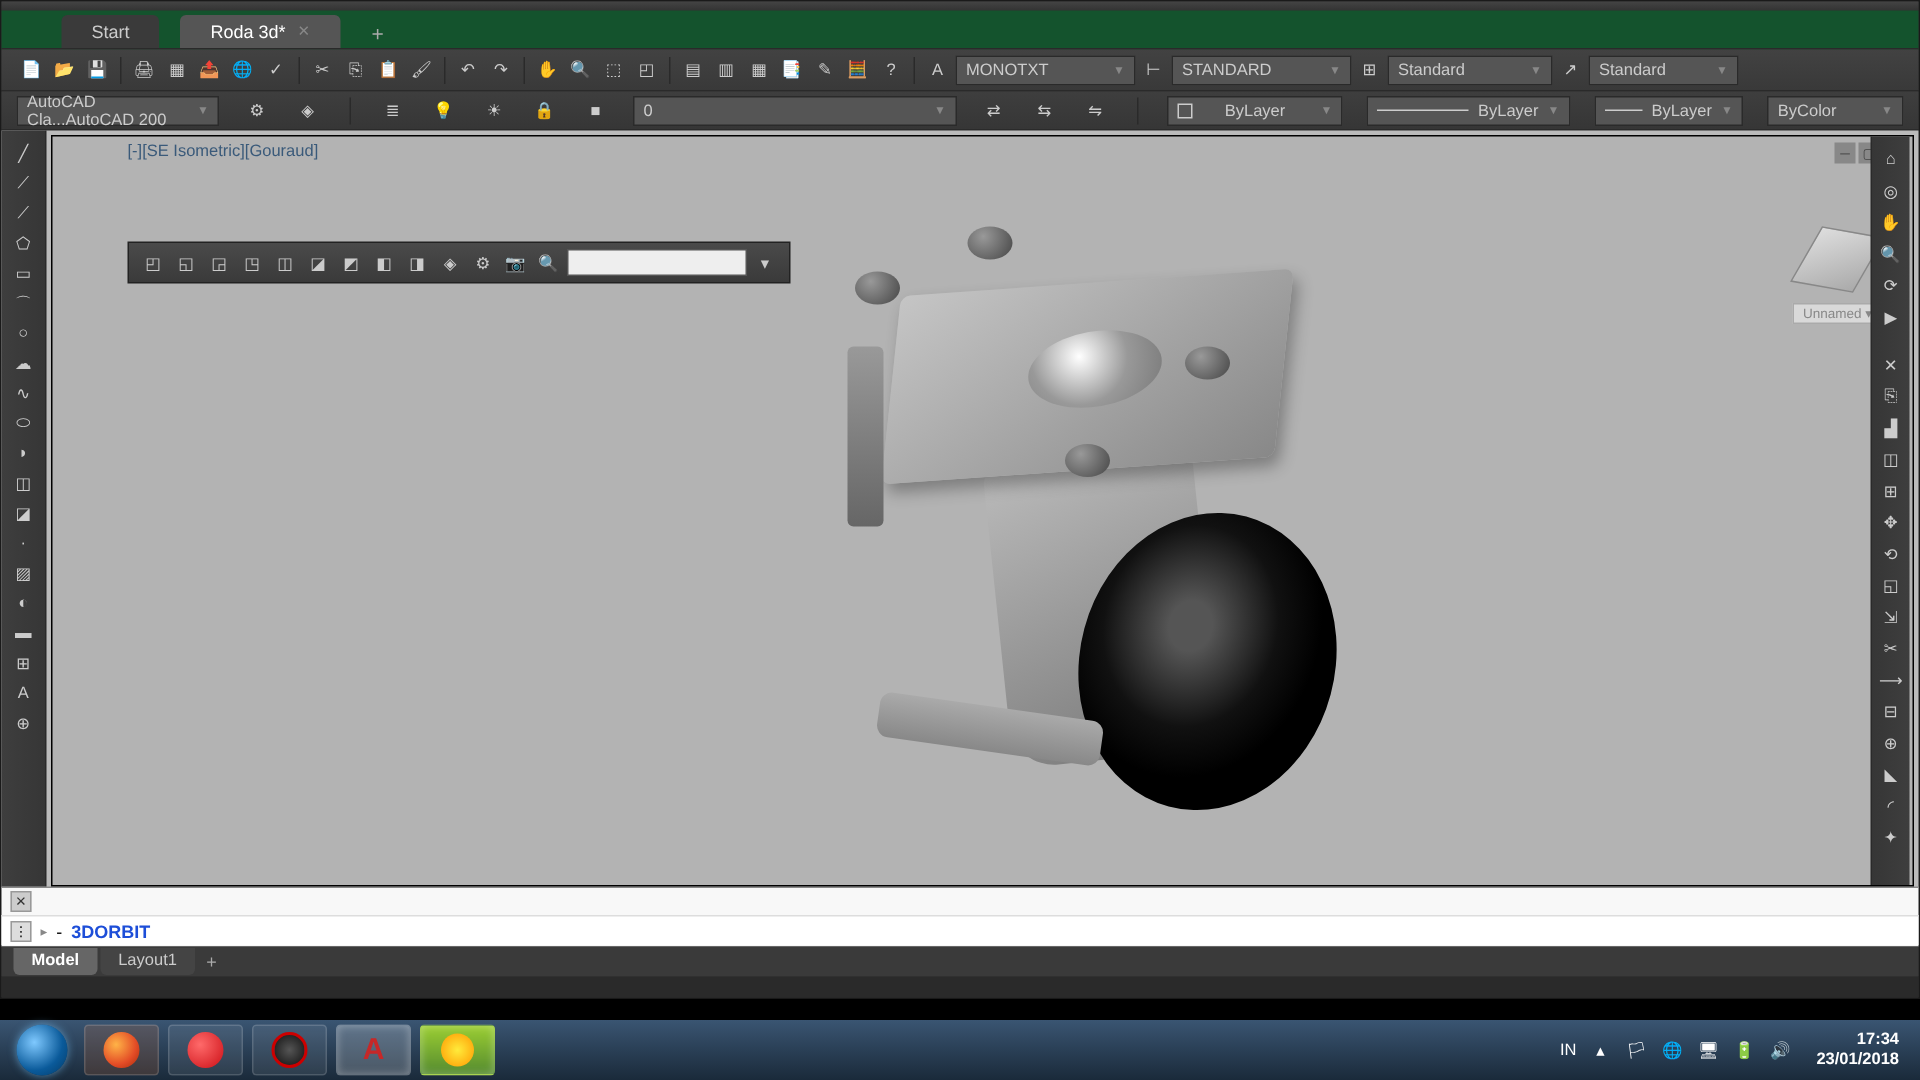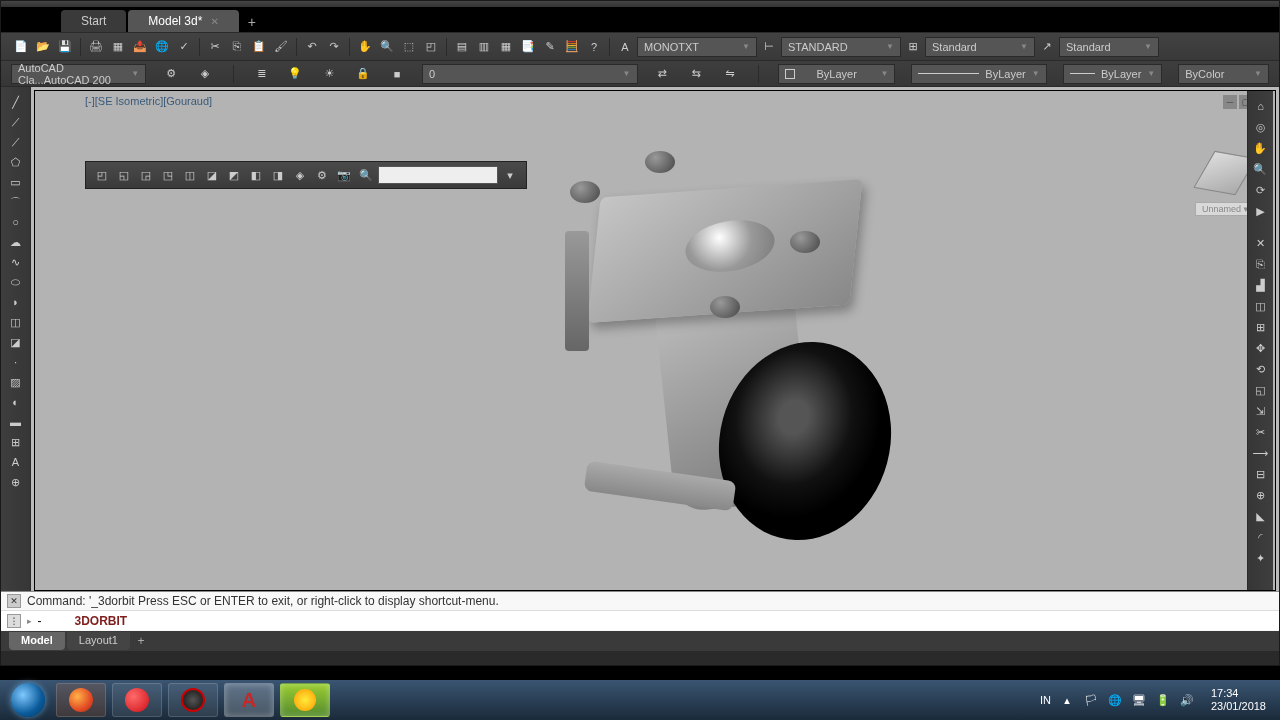--- a/index.html
+++ b/index.html
@@ -2,21 +2,21 @@
 <html><head>
 <meta charset="utf-8">
 <style>
 * { margin: 0; padding: 0; box-sizing: border-box; font-family: "Segoe UI", Tahoma, sans-serif; }
 body { width: 1280px; height: 720px; overflow: hidden; background: #000; }
 
 .window { width: 1280px; height: 666px; background: #333; display: flex; flex-direction: column; border: 1px solid #1a1a1a; }
 
 .title-bars { height: 6px; background: linear-gradient(#444,#333); }
 
-.tabs-row { height: 26px; background: #000000; display: flex; align-items: flex-end; padding-left: 60px; gap: 0; border-bottom: 1px solid #2a2a2a; }
+.tabs-row { height: 26px; background: #14532d; display: flex; align-items: flex-end; padding-left: 40px; gap: 12px; border-bottom: 1px solid #2a2a2a; }
 .tab { height: 22px; padding: 3px 20px; font-size: 12px; color: #ccc; background: #3a3a3a; border-radius: 4px 4px 0 0; margin-right: 2px; display: flex; align-items: center; gap: 8px; cursor: pointer; }
 .tab.active { background: #555; color: #fff; }
 .tab-close { font-size: 10px; color: #888; }
 .tab-add { height: 20px; width: 22px; font-size: 14px; color: #aaa; display: flex; align-items: center; justify-content: center; cursor: pointer; }
 
 .toolbar { height: 28px; background: linear-gradient(#424242,#393939); display: flex; align-items: center; padding: 0 10px; gap: 2px; border-bottom: 1px solid #2a2a2a; }
 .tool-btn { width: 20px; height: 20px; display: flex; align-items: center; justify-content: center; font-size: 11px; color: #ccc; cursor: pointer; border-radius: 2px; }
 .sep { width: 1px; height: 18px; background: #2a2a2a; margin: 0 3px; }
 .combo { height: 20px; background: #555; color: #ccc; font-size: 11px; padding: 0 6px; display: flex; align-items: center; justify-content: space-between; border: 1px solid #2a2a2a; cursor: pointer; }
 .combo .arrow { font-size: 8px; color: #888; margin-left: 6px; }
@@ -56,50 +56,50 @@
 .model-sidebolt { position: absolute; top: 100px; left: 10px; width: 24px; height: 120px; background: linear-gradient(#999,#666); border-radius: 4px; }
 
 .right-tools { width: 26px; background: linear-gradient(90deg,#363636,#3e3e3e); border-left: 1px solid #2a2a2a; display: flex; flex-direction: column; align-items: center; padding-top: 6px; gap: 3px; position: absolute; right: 2px; top: 0; bottom: 0; }
 
 .cmd-area { height: 40px; background: #f8f8f8; border-top: 1px solid #888; display: flex; flex-direction: column; font-family: "Consolas", monospace; font-size: 12px; }
 .cmd-hist { height: 18px; padding: 1px 6px; color: #333; display: flex; align-items: center; gap: 6px;}
 .cmd-close { width: 14px; height: 14px; background: #ccc; font-size: 9px; display: flex; align-items: center; justify-content: center; border: 1px solid #999; cursor: pointer; }
 .cmd-grip { width: 14px; height: 14px; background: #ddd; font-size: 9px; display: flex; align-items: center; justify-content: center; border: 1px solid #999; cursor: pointer; }
 .cmd-input-row { height: 20px; display: flex; align-items: center; padding: 0 6px; gap: 6px; background: #fff; border-top: 1px solid #ddd;}
 .cmd-chevron { color: #888; font-size: 9px; }
-.cmd-text { font-weight: bold; color: #7f1d1d; margin-left: 27px; }
+.cmd-text { font-weight: bold; color: #1d4ed8; }
 
 .model-tabs { height: 20px; background: #3a3a3a; display: flex; align-items: center; padding-left: 8px; }
 .mtab { height: 18px; padding: 2px 12px; font-size: 11px; color: #ccc; background: #444; border-radius: 0 0 4px 4px; margin-right: 2px; cursor: pointer; }
 .mtab.active { background: #666; color: #fff; font-weight: bold; }
 .mtab-add { width: 18px; height: 16px; font-size: 12px; color: #aaa; display: flex; align-items: center; justify-content: center; cursor: pointer; }
 
 .bottom-strip { height: 14px; background: #2a2a2a; }
 
 .taskbar { position: absolute; bottom: 0; left: 0; width: 1280px; height: 40px; background: linear-gradient(#3a5572, #1a2a3a); display: flex; align-items: center; padding: 0 6px; }
 .start-orb { width: 44px; height: 38px; display: flex; align-items: center; justify-content: center; cursor: pointer; }
 .orb { width: 34px; height: 34px; border-radius: 50%; background: radial-gradient(circle at 35% 35%, #7fc9ff, #0a5a9a 60%, #033a66); box-shadow: 0 0 6px rgba(120,200,255,0.6); position: relative; }
 .tb-app { width: 50px; height: 34px; background: rgba(255,255,255,0.08); border: 1px solid rgba(255,255,255,0.15); border-radius: 3px; margin-left: 6px; display: flex; align-items: center; justify-content: center; font-size: 18px; cursor: pointer; }
 .tb-app.active { background: rgba(255,255,255,0.2); box-shadow: inset 0 0 6px rgba(255,255,255,0.3); }
 .tray { margin-left: auto; display: flex; align-items: center; gap: 8px; color: #fff; font-size: 11px; }
 .tray-icon { width: 16px; height: 16px; display: flex; align-items: center; justify-content: center; cursor: pointer; }
-.clock { text-align: left; line-height: 1.2; padding: 0 8px; }
+.clock { text-align: right; line-height: 1.2; padding: 0 8px; font-weight: bold; }
 </style>
 </head>
 <body>
 
 <div class="window">
   <div class="title-bars"></div>
 
   <div class="tabs-row">
     <div class="tab">
         <span>Start</span>
       </div>
     <div class="tab active">
-      <span>Model 3d*</span>
+      <span>Roda 3d*</span>
       <span class="tab-close">✕</span>
     </div>
     <div class="tab-add">+</div>
   </div>
 
   <div class="toolbar">
     <div class="tool-btn">📄</div>
     <div class="tool-btn">📂</div>
     <div class="tool-btn">💾</div>
     <div class="sep"></div>
@@ -286,21 +286,20 @@
         <div class="lt-btn">◣</div>
         <div class="lt-btn">◜</div>
         <div class="lt-btn">✦</div>
       </div>
     </div>
   </div>
 
   <div class="cmd-area">
     <div class="cmd-hist">
       <div class="cmd-close">✕</div>
-      <span>Command: '_3dorbit Press ESC or ENTER to exit, or right-click to display shortcut-menu.</span>
     </div>
     <div class="cmd-input-row">
       <div class="cmd-grip">⋮</div>
       <span class="cmd-chevron">▸</span>
       <span>-</span>
       <span class="cmd-text">3DORBIT</span>
     </div>
   </div>
 
   <div class="model-tabs">

